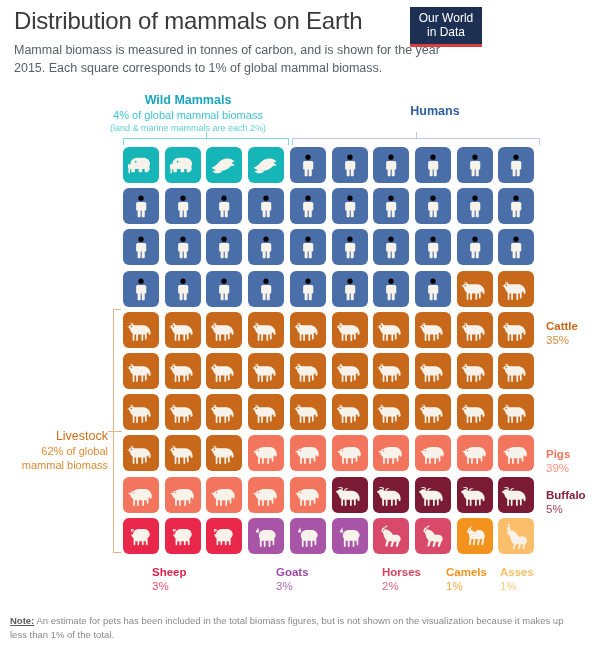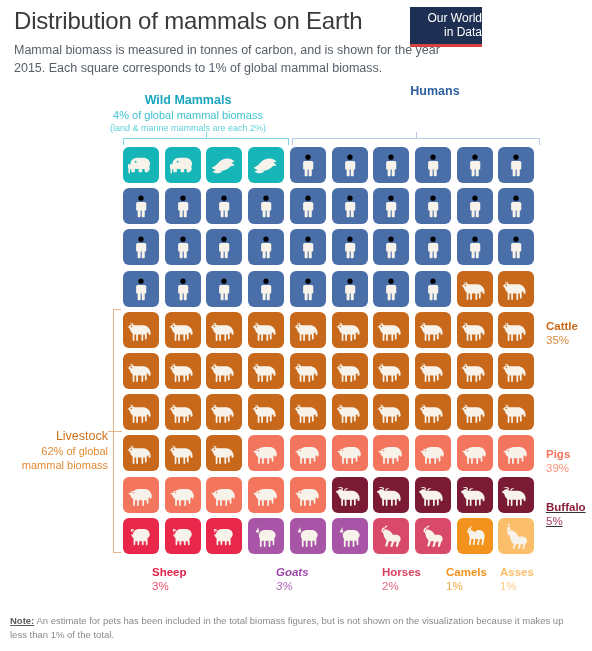--- a/index.html
+++ b/index.html
@@ -24,36 +24,36 @@
   .subtitle{
     font-size:12.5px;line-height:17.5px;color:#57606a;
     max-width:430px;margin:0;
   }
   .owid-logo{
     position:absolute;right:10px;top:7px;
     width:72px;height:40px;
     background:#1d2f52;border-bottom:3px solid #d94141;
     color:#ffffff;font-size:12px;line-height:14.5px;
     text-align:center;font-weight:400;
-    display:flex;flex-direction:column;align-items:flex-end;justify-content:center;
+    display:flex;flex-direction:column;align-items:center;justify-content:center;
     box-sizing:border-box;padding-bottom:1px;
   }
   .owid-logo span{display:block;}
 
   
   .grp{position:absolute;text-align:center;}
   .grp .gname{font-size:12.5px;font-weight:bold;line-height:15px;}
   .grp .gsub{font-size:11px;line-height:14px;}
   .grp .gsub2{font-size:9px;line-height:12px;}
 
   #grp-wild{left:88px;top:93px;width:200px;color:#29b6c6;}
   #grp-wild .gname{color:#1aa6bd;}
   #grp-wild .gsub{color:#3fc3cf;}
   #grp-wild .gsub2{color:#5fd0d8;}
-  #grp-humans{left:310px;top:84px;width:250px;color:#3f6eae;}
+  #grp-humans{left:310px;top:104px;width:250px;color:#3f6eae;}
   #grp-humans .gname{color:#2f5f9e;}
   #grp-humans .gsub{color:#5a86bf;}
   .bk-top{position:absolute;border-top:1px solid currentColor;
           border-left:1px solid currentColor;border-right:1px solid currentColor;
           height:7px;box-sizing:border-box;}
   .bk-tick{position:absolute;width:0;border-left:1px solid currentColor;height:7px;}
 
   #bracket-wild{color:#7fd9e2;left:123px;top:138px;width:166px;}
   #bracket-humans{color:#b9cbe4;left:292px;top:138px;width:248px;}
 
@@ -82,30 +82,30 @@
   .cell svg path, .cell svg g{fill:#f7f3ea;}
 
   
   .rlabel{position:absolute;left:546px;text-align:left;}
   .rlabel .rn{font-size:11.5px;font-weight:bold;line-height:14px;}
   .rlabel .rp{font-size:11.5px;line-height:14px;}
   #rl-cattle{top:282px;margin-top:37px;}
   #rl-cattle .rn{color:#c8681a;} #rl-cattle .rp{color:#d98a3c;}
   #rl-pigs{top:447px;}
   #rl-pigs .rn{color:#f4755e;} #rl-pigs .rp{color:#f89279;}
-  #rl-buffalo{top:500px;text-decoration:underline;}
+  #rl-buffalo{top:488px;}
   #rl-buffalo .rn{color:#8c1f3c;} #rl-buffalo .rp{color:#a8405a;}
 
   
   .blabel{position:absolute;}
   .blabel .bn{font-size:11.5px;font-weight:bold;line-height:14px;}
   .blabel .bp{font-size:11.5px;line-height:14px;}
   #bl-sheep{left:152px;top:565px;width:70px;}
   #bl-sheep .bn{color:#e0234a;} #bl-sheep .bp{color:#ef4e6c;}
-  #bl-goats{left:276px;top:565px;width:70px;font-style:italic;}
+  #bl-goats{left:276px;top:565px;width:70px;}
   #bl-goats .bn{color:#9c4aa8;} #bl-goats .bp{color:#ae68b8;}
   #bl-horses{left:382px;top:565px;width:70px;}
   #bl-horses .bn{color:#d8415f;} #bl-horses .bp{color:#e4667f;}
   #bl-camels{left:446px;top:565px;width:64px;}
   #bl-camels .bn{color:#f3921c;} #bl-camels .bp{color:#f6a741;}
   #bl-asses{left:500px;top:565px;width:62px;}
   #bl-asses .bn{color:#fbbe6b;} #bl-asses .bp{color:#fccb86;}
 
   
   #footnote{

